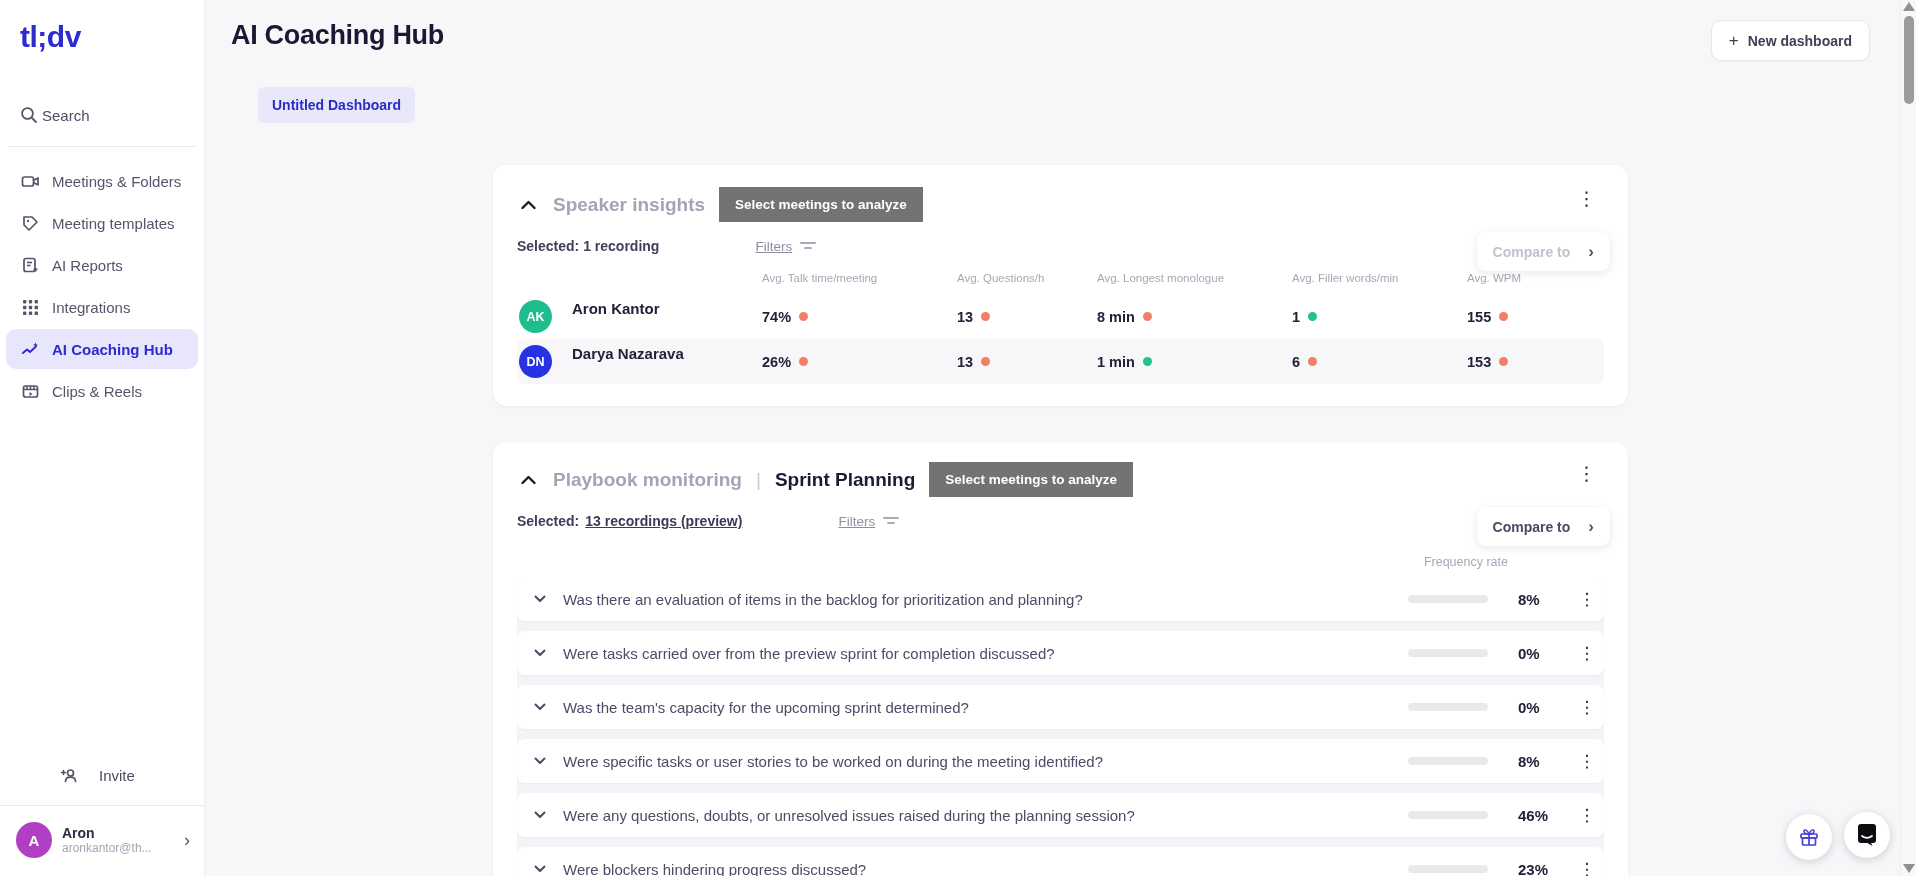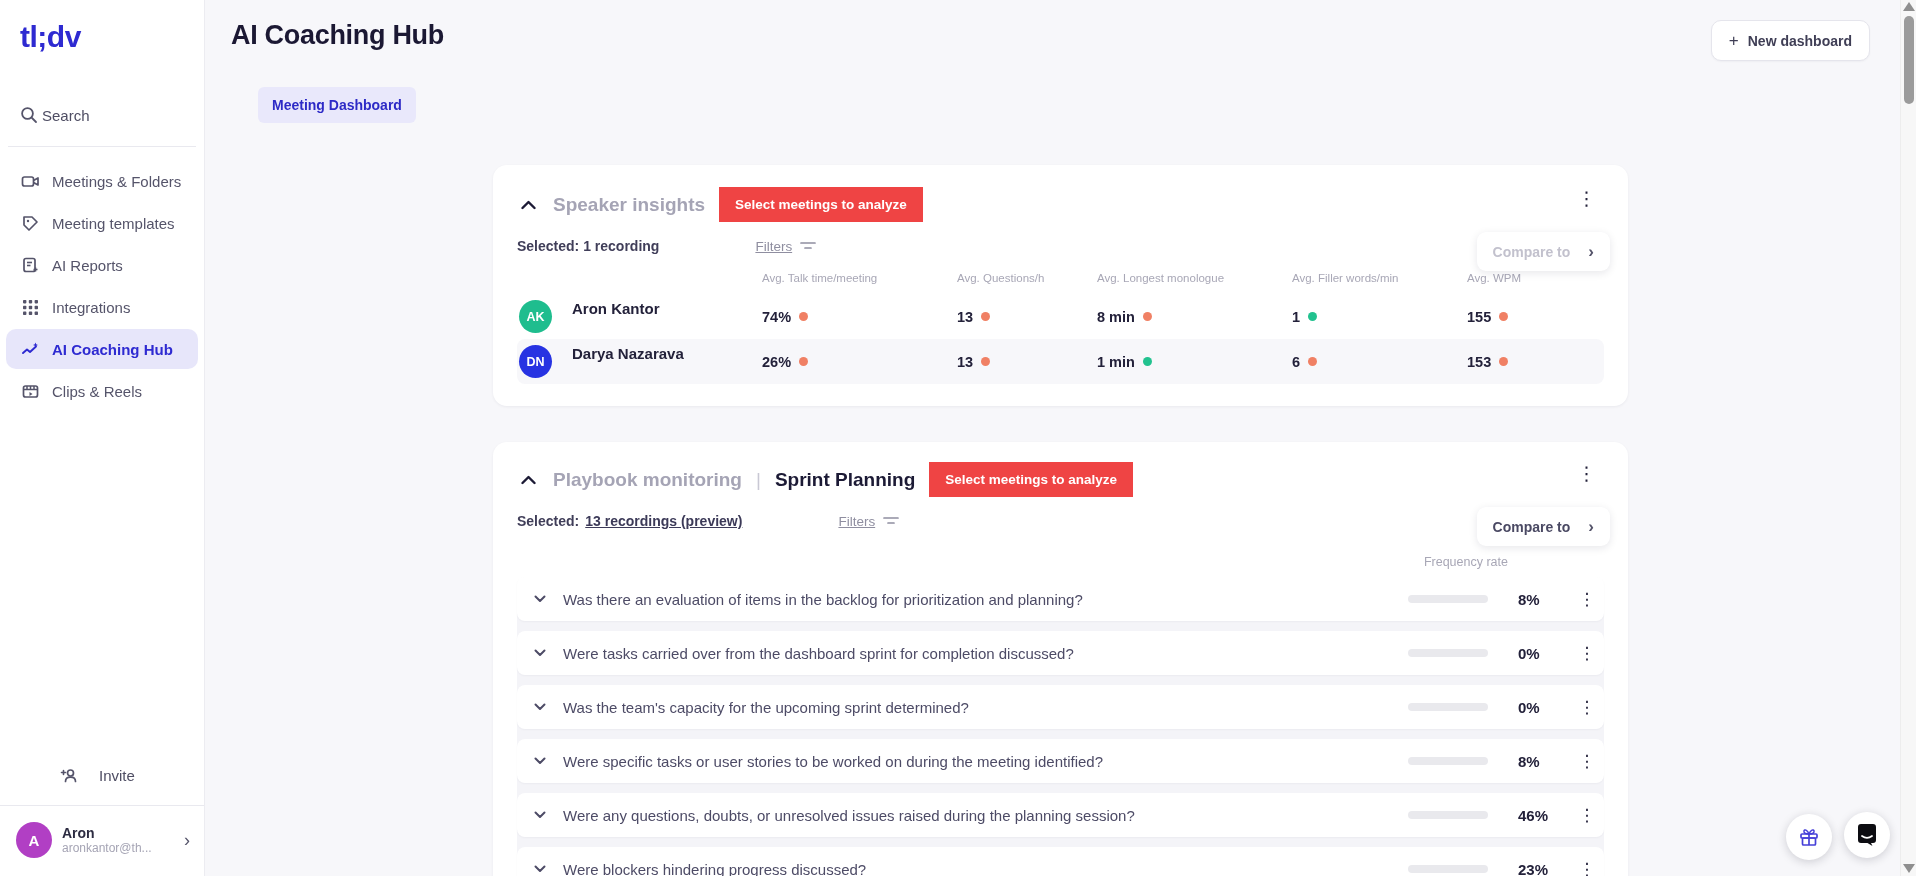--- a/index.html
+++ b/index.html
@@ -34,21 +34,21 @@
 
   .card { width:1135px; margin:0 auto; background:#fff; border-radius:14px; box-shadow:0 1px 3px rgba(22,20,48,.06); }
   .card-1 { margin-top:42px; padding:22px 24px 22px 24px; }
   .card-2 { margin-top:36px; padding:20px 24px 24px 24px; }
 
   .card-head { display:flex; align-items:center; gap:14px; position:relative; }
   .chev-btn { background:none; border:none; cursor:pointer; display:flex; align-items:center; justify-content:center; width:22px; height:22px; }
   .card-title-muted { font-size:19px; font-weight:600; color:#a5a4b5; }
   .title-sep { font-size:19px; color:#c9c8d4; font-weight:400; }
   .card-title-strong { font-size:19px; font-weight:700; color:#1c1a35; }
-  .primary-btn { background:#ef4444; color:#fff; border:none; border-radius:0; padding:10px 16px; font-size:13.5px; font-weight:700; cursor:pointer; font-family:inherit; }
+  .primary-btn { background:#737373; color:#fff; border:none; border-radius:0; padding:10px 16px; font-size:13.5px; font-weight:700; cursor:pointer; font-family:inherit; }
   .kebab { position:absolute; right:2px; top:0; background:none; border:none; font-size:19px; color:#23213a; cursor:pointer; line-height:1; letter-spacing:0; padding:2px 6px; }
 
   .sub-row { display:flex; align-items:center; margin-top:16px; position:relative; }
   .selected-text { font-size:14px; font-weight:700; color:#403e59; }
   .selected-link { font-size:14px; font-weight:700; color:#3c3a58; text-decoration:underline; margin-left:6px; cursor:pointer; }
   .filters { display:flex; align-items:center; gap:8px; margin-left:96px; cursor:pointer; }
   .filters-label { font-size:13.5px; color:#8f8ea0; text-decoration:underline; }
   .compare-btn { position:absolute; right:-6px; top:-6px; display:flex; align-items:center; gap:18px; background:#fff; border:none; border-radius:9px; padding:11px 16px; font-size:14px; font-weight:600; color:#4a4963; box-shadow:0 2px 8px rgba(22,20,48,.10); cursor:pointer; font-family:inherit; }
   .compare-btn.muted { color:#c2c1cd; }
   .compare-chev { font-size:17px; color:#55546a; line-height:1; }
@@ -200,21 +200,21 @@
 <main class="main">
 
   <div class="page-header">
     <h1 class="page-title">AI Coaching Hub</h1>
     <button class="new-dash-btn">
       <span class="plus-glyph">+</span>
       <span>New dashboard</span>
     </button>
   </div>
 
-  <div class="dash-tab">Meeting Dashboard</div>
+  <div class="dash-tab">Untitled Dashboard</div>
 
   
   <section class="card card-1">
     <div class="card-head">
       <button class="chev-btn">
         <svg width="15" height="10" viewBox="0 0 15 10">
             <path d="M1.5 8 L7.5 2 L13.5 8" fill="none" stroke="#1c1a35" stroke-width="2.4" stroke-linecap="round" stroke-linejoin="round"></path>
           </svg>
       </button>
       <span class="card-title-muted">Speaker insights</span>
@@ -353,21 +353,21 @@
         <span class="q-pct">8%</span>
         <button class="q-kebab">⋮</button>
       </div>
 
       <div class="q-row">
         <button class="q-chev">
             <svg width="12" height="8" viewBox="0 0 12 8">
               <path d="M1.5 1.5 L6 6 L10.5 1.5" fill="none" stroke="#4d4b66" stroke-width="2" stroke-linecap="round" stroke-linejoin="round"></path>
             </svg>
           </button>
-        <span class="q-text">Were tasks carried over from the dashboard sprint for completion discussed?</span>
+        <span class="q-text">Were tasks carried over from the preview sprint for completion discussed?</span>
         <span class="bar-track"><span class="bar-fill" style="width: 0%;"></span></span>
         <span class="q-pct">0%</span>
         <button class="q-kebab">⋮</button>
       </div>
 
       <div class="q-row">
         <button class="q-chev">
             <svg width="12" height="8" viewBox="0 0 12 8">
               <path d="M1.5 1.5 L6 6 L10.5 1.5" fill="none" stroke="#4d4b66" stroke-width="2" stroke-linecap="round" stroke-linejoin="round"></path>
             </svg>

